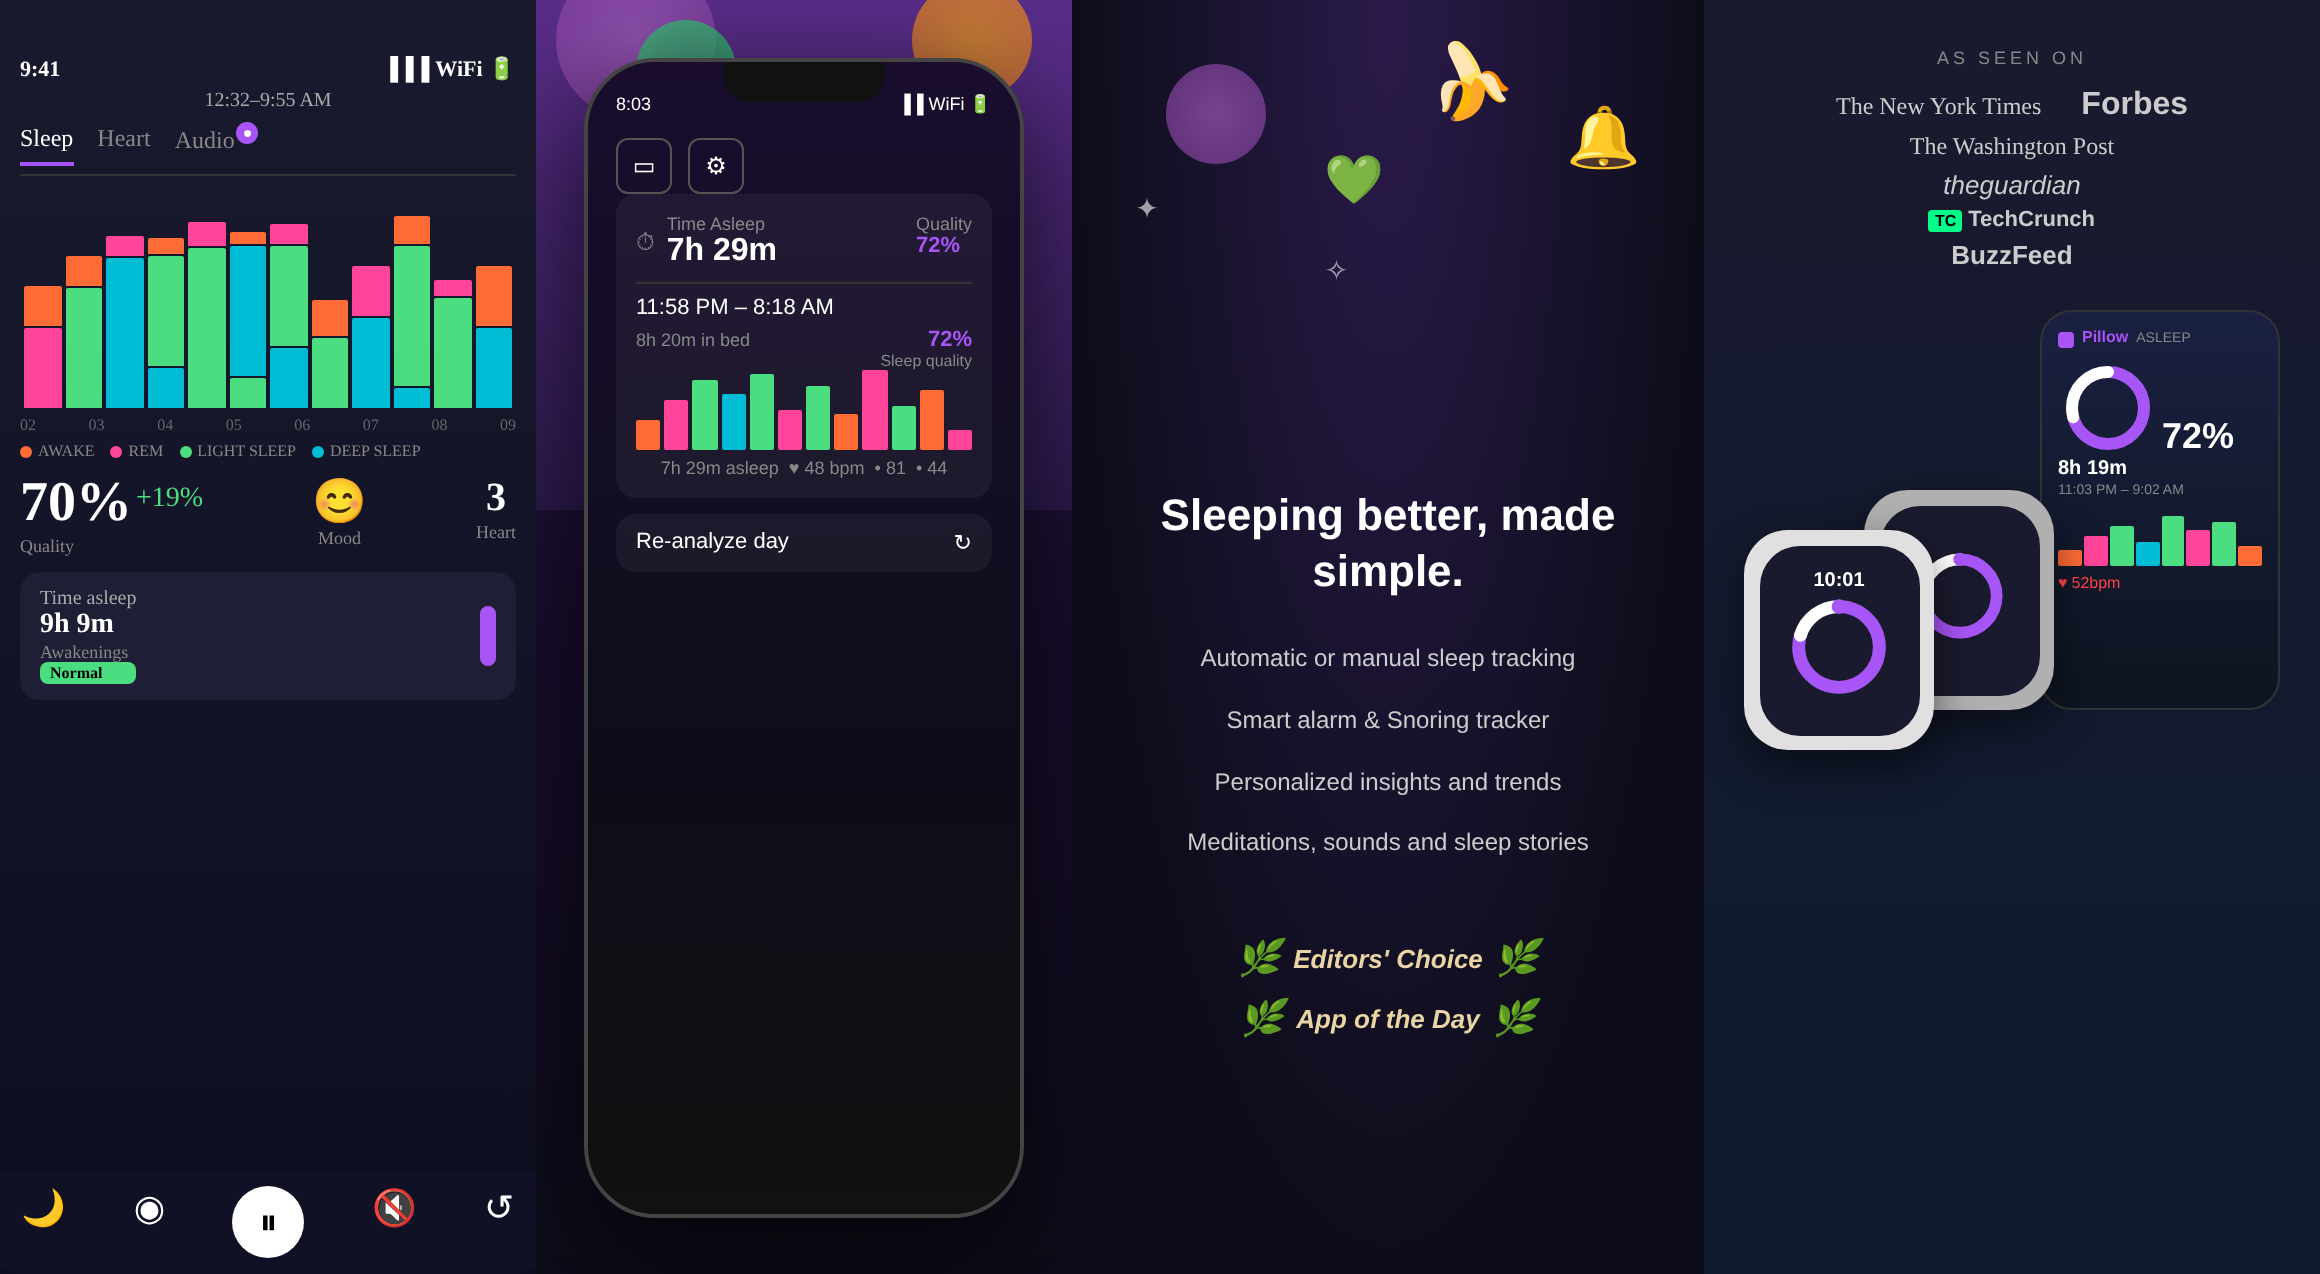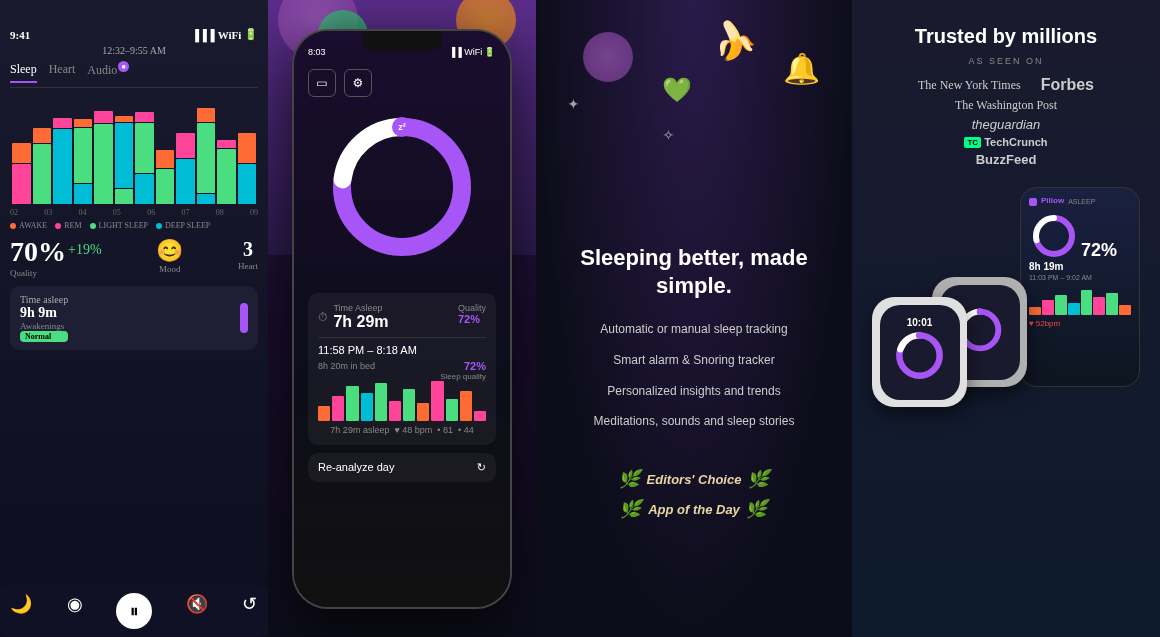--- a/index.html
+++ b/index.html
@@ -882,29 +882,20 @@
         <span>▐▐ WiFi 🔋</span>
       </div>
 
       <div style="display:flex;justify-content:space-between;align-items:flex-start;">
         <div class="phone-icons-row" style="position:relative;top:0;right:0;">
           <div class="phone-icon-btn">▭</div>
           <div class="phone-icon-btn">⚙</div>
         </div>
       </div>
 
-      <div class="ring-container">
-        <svg class="ring-svg" viewBox="0 0 150 150">
-          <circle cx="75" cy="75" r="60" fill="none" stroke="#222" stroke-width="18"></circle>
-          <circle cx="75" cy="75" r="60" fill="none" stroke="#a855f7" stroke-width="18" stroke-dasharray="290 88" stroke-dashoffset="0" stroke-linecap="round" transform="rotate(-90 75 75)"></circle>
-          <circle cx="75" cy="75" r="60" fill="none" stroke="#ffffff" stroke-width="18" stroke-dasharray="88 290" stroke-dashoffset="-290" stroke-linecap="round" transform="rotate(-90 75 75)"></circle>
-          <circle cx="75" cy="15" r="10" fill="#a855f7"></circle>
-          <text x="75" y="18" text-anchor="middle" fill="#fff" font-size="9" font-weight="bold">z²</text>
-        </svg>
-      </div>
 
       <div class="phone-stats">
         <div class="phone-stats-row">
           <div class="stat-item">
             <span class="stat-icon">⏱</span>
             <div>
               <div class="stat-sub">Time Asleep</div>
               <div class="stat-text">7h 29m</div>
             </div>
           </div>
@@ -984,21 +975,20 @@
     </div>
     <div class="award-badge">
       <span class="laurel">🌿</span>
       <span>App of the Day</span>
       <span class="laurel">🌿</span>
     </div>
   </div>
 </div>
 
 <div class="screen-panel panel-4">
-  <h2 class="trusted-title">Trusted by millions</h2>
   <div class="as-seen-on">AS SEEN ON</div>
 
   <div class="press-logos">
     <div class="press-row">
       <span class="press-name press-nyt" style="font-family:'Times New Roman',serif;font-size:12px;">The New York Times</span>
       <span class="press-name press-forbes" style="font-size:16px;font-weight:800;">Forbes</span>
     </div>
     <div class="press-row">
       <span class="press-name press-wapo" style="font-family:'Times New Roman',serif;font-size:12px;">The Washington Post</span>
     </div>

